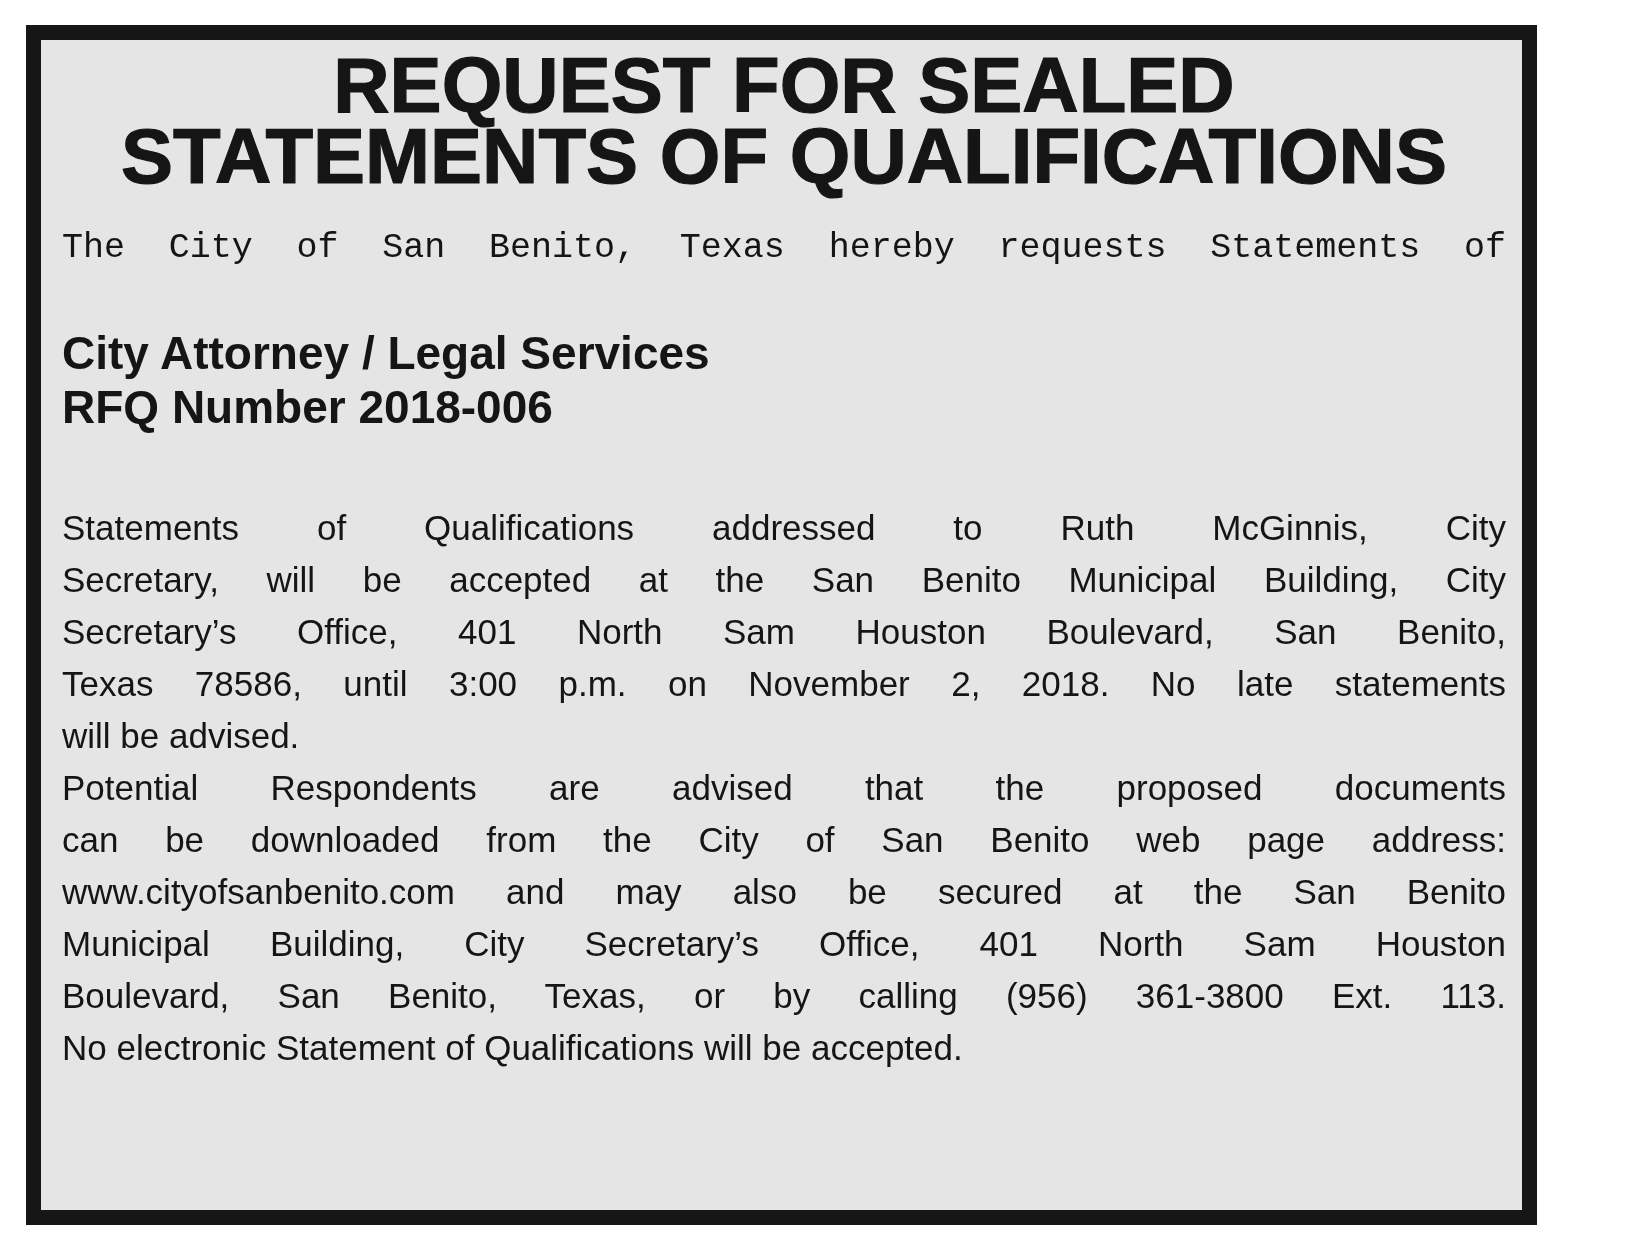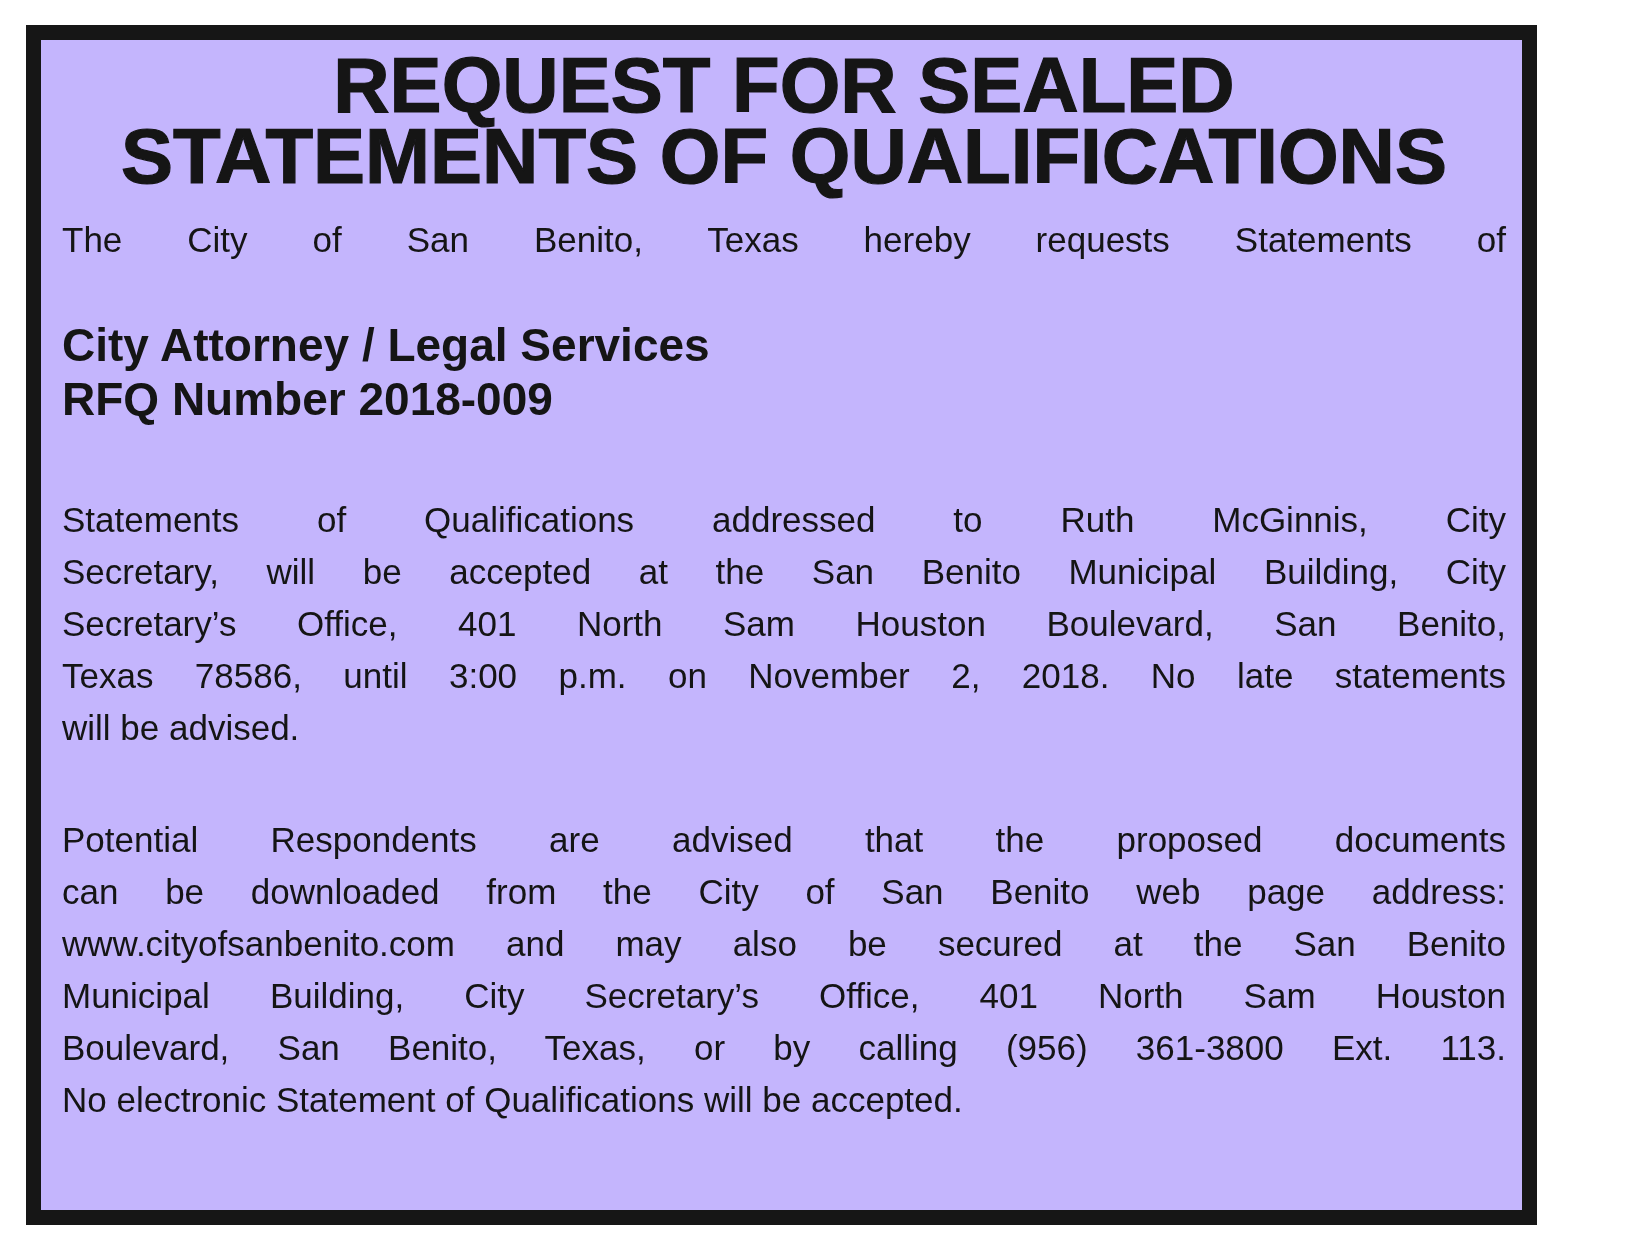--- a/index.html
+++ b/index.html
@@ -16,43 +16,43 @@
     -webkit-font-smoothing: antialiased;
   }
   .frame {
     position: absolute;
     left: 26px;
     top: 25px;
     width: 1511px;
     height: 1200px;
     box-sizing: border-box;
     border: 15px solid #161616;
-    background: #c4b5fd;
+    background: #e5e5e5;
     padding: 10px 16px 0 21px;
     overflow: hidden;
   }
   .title {
     margin: 0;
     text-align: center;
     font-size: 78px;
     line-height: 71px;
     font-weight: bold;
     letter-spacing: 0px;
     color: #151515;
     -webkit-text-stroke: 1.2px #151515;
   }
   .para {
     margin: 0;
     font-size: 35px;
     line-height: 52px;
     color: #151515;
   }
-  .para.intro   { margin-top: 22px; }
+  .para.intro   { margin-top: 30px; font-family: Liberation Mono, monospace; }
   .para.submission { margin-top: 68px; }
-  .para.download   { margin-top: 60px; }
+  .para.download   { }
   .jline {
     text-align: justify;
     text-align-last: justify;
   }
   .lastline {
     text-align: left;
   }
   .subject {
     margin-top: 52px;
     text-align: left;
@@ -75,21 +75,21 @@
     <div>REQUEST FOR SEALED</div>
     <div>STATEMENTS OF QUALIFICATIONS</div>
   </h1>
 
   <div class="para intro">
     <div class="jline">The City of San Benito, Texas hereby requests Statements of</div>
   </div>
 
   <div class="subject">
     <div>City Attorney / Legal Services</div>
-    <div>RFQ Number 2018-009</div>
+    <div>RFQ Number 2018-006</div>
   </div>
 
   <div class="para submission">
     <div class="jline">Statements of Qualifications addressed to Ruth McGinnis, City</div>
     <div class="jline">Secretary, will be accepted at the San Benito Municipal Building, City</div>
     <div class="jline">Secretary’s Office, 401 North Sam Houston Boulevard, San Benito,</div>
     <div class="jline">Texas 78586, until 3:00 p.m. on November 2, 2018. No late statements</div>
     <div class="lastline">will be advised.</div>
   </div>
 

